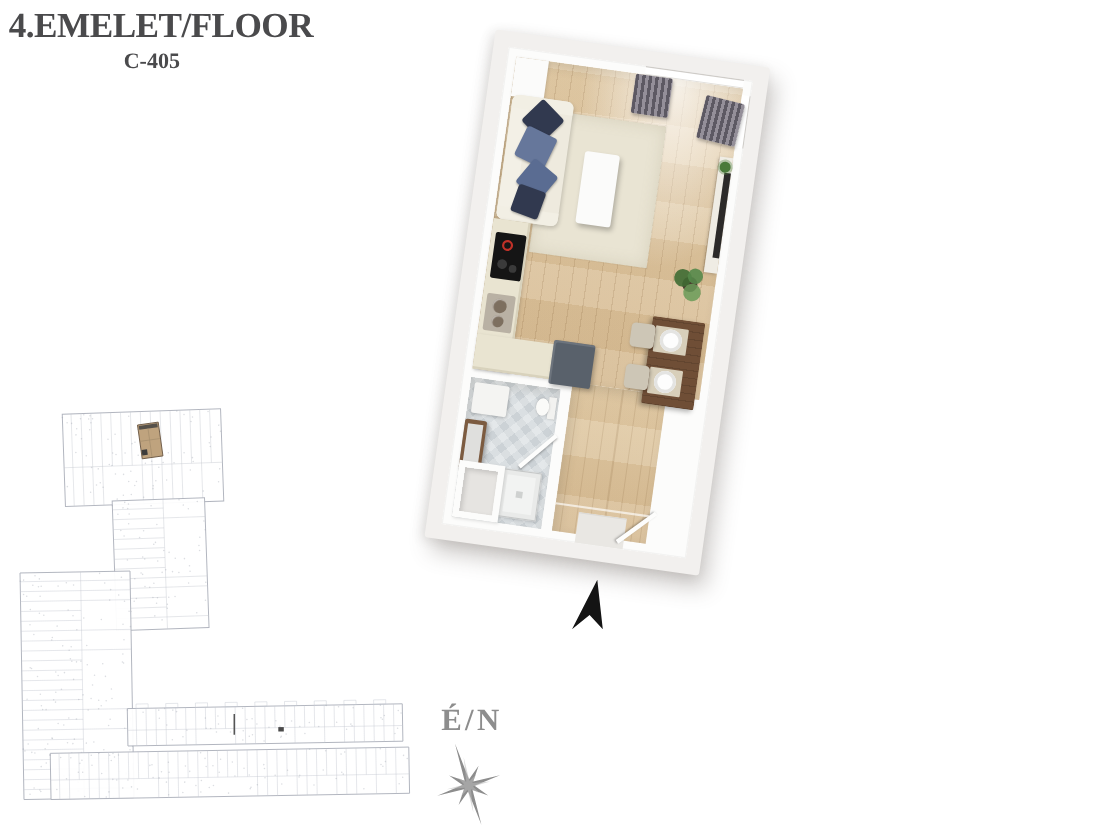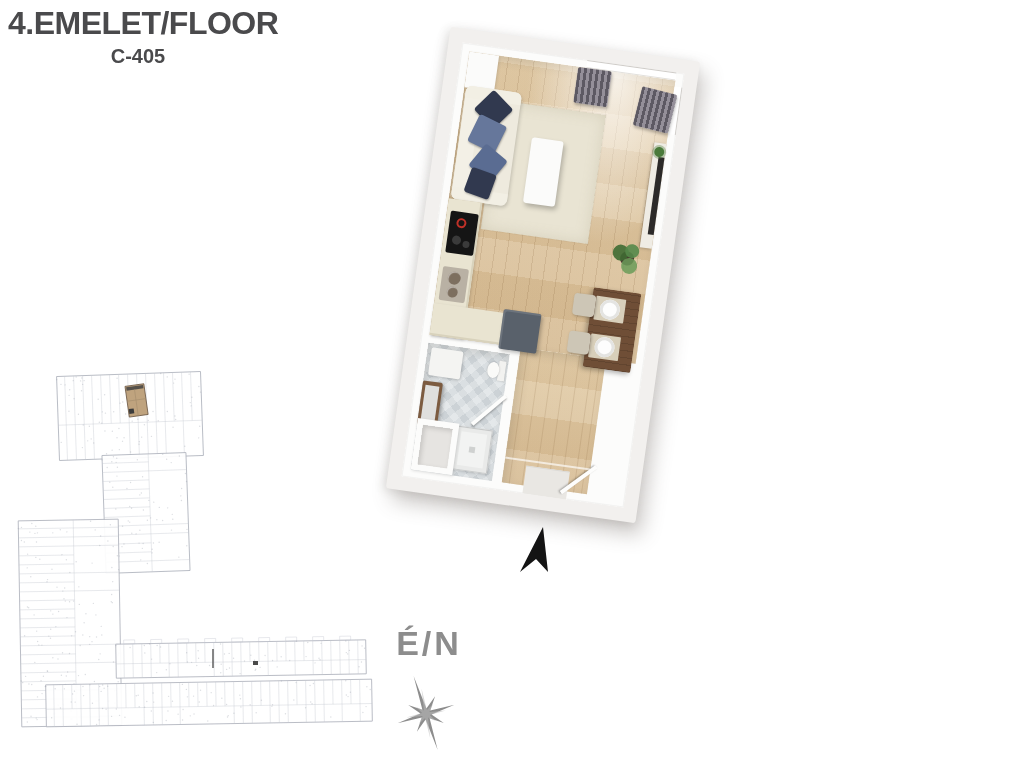--- a/index.html
+++ b/index.html
@@ -1,26 +1,26 @@
 <!DOCTYPE html>
 <html style="--c-title-text: #4a4a4c; --c-compass-gray: #8d8d8d; --c-north-arrow: #141414; --c-slab: #f2f0ee; --c-walls: #fcfcfb; --c-rug: #e9e4d3; --c-sofa: #eeeade; --c-pillow-navy: #31394f; --c-pillow-blue: #66779b; --c-kitchen-counter: #e9e4d1; --c-appliance-gray: #59616b; --c-table-wood: #6f4e36; --c-vanity-wood: #7c5b40; --c-plant-green: #4a7a3a; --c-siteplan-line: #aeb2bc; --c-siteplan-inner-line: #c5c9d1; --c-unit-highlight: #bfa37e; --c-unit-highlight-dark: #6b5744;"><head>
 <meta charset="utf-8">
 <style>
   html,body{margin:0;padding:0;background:#ffffff;}
   .page{position:relative;width:936px;height:760px;background:#ffffff;overflow:hidden;
-        font-family:Liberation Sans, sans-serif;}
+        font-family:Liberation Serif, serif;}
 
   
   .hdr{position:absolute;left:8px;top:6px;width:266px;text-align:left;}
   .hdr .title{font-size:32px;font-weight:800;letter-spacing:-0.5px;color:var(--c-title-text,#4a4a4c);line-height:1.1;}
   .hdr .code{font-size:20px;font-weight:800;color:var(--c-title-text,#4a4a4c);text-align:center;width:260px;margin-top:4px;}
 
   
-  .compass-label{position:absolute;left:383px;top:624px;width:92px;text-align:center;
-    font-size:34px;font-weight:800;letter-spacing:3px;color:var(--c-compass-gray,#8d8d8d);}
+  .compass-label{position:absolute;left:383px;top:640px;width:92px;text-align:center;
+    font-size:28px;font-weight:800;letter-spacing:3px;color:var(--c-compass-gray,#8d8d8d);}
   .rose{position:absolute;left:386px;top:672px;}
   .north{position:absolute;left:500px;top:516px;}
 
   
   .apt{position:absolute;left:417px;top:42px;width:252px;height:466px;transform:rotate(8deg);}
   .slab{position:absolute;inset:0;background:var(--c-slab,#f2f0ee);border-radius:3px;
         box-shadow:7px 11px 20px rgba(95,88,80,.32),-3px 2px 10px rgba(95,88,80,.14);}
   .walls{position:absolute;left:14px;top:14px;right:14px;bottom:14px;background:var(--c-walls,#fcfcfb);
         box-shadow:inset 0 0 0 1px rgba(0,0,0,.04);}
   .apt *{position:absolute;box-sizing:border-box;}

